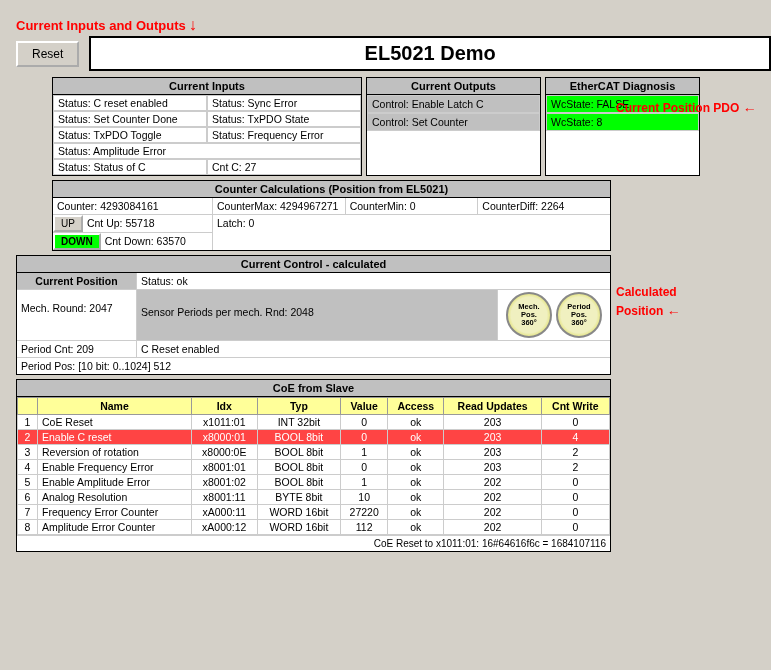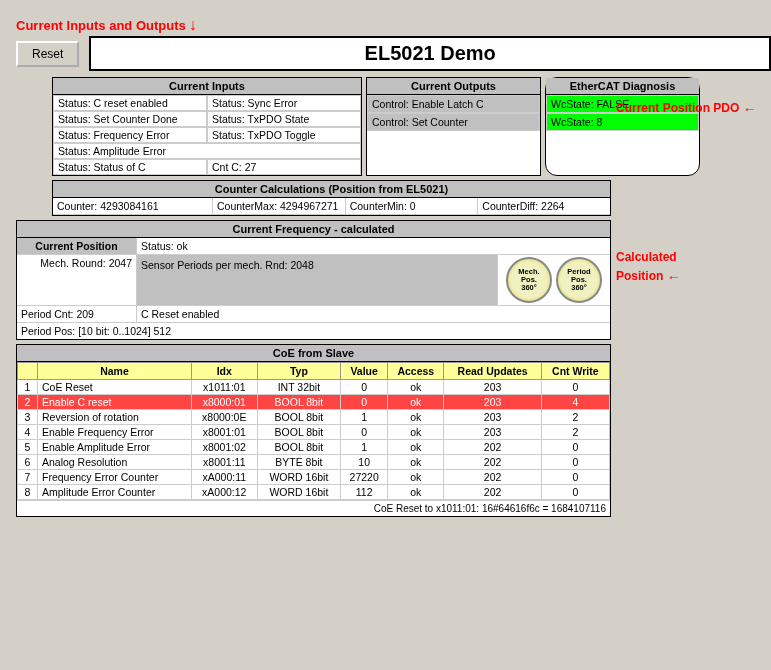--- a/index.html
+++ b/index.html
@@ -77,21 +77,20 @@
     }
     .outputs-list .cell {
       border: 1px solid #ccc;
       padding: 1px 4px;
       font-size: 10.5px;
       background: #c0c0c0;
     }
     
     .ethercat-panel {
       flex: 0 0 155px;
-      border-radius: 12px;
     }
     .ethercat-list .cell {
       border: 1px solid #ccc;
       padding: 1px 4px;
       font-size: 10.5px;
     }
     .cell-green { background: #00ff00; }
     
     .counter-section {
       border: 1px solid #000;
@@ -210,22 +209,22 @@
   <div class="section-wrapper">
     <div class="main-row">
 
       <div class="panel inputs-panel">
         <div class="panel-header">Current Inputs</div>
         <div class="inputs-grid">
           <div class="cell">Status: C reset enabled</div>
           <div class="cell">Status: Sync Error</div>
           <div class="cell">Status: Set Counter Done</div>
           <div class="cell">Status: TxPDO State</div>
+          <div class="cell">Status: TxPDO Toggle</div>
           <div class="cell">Status: Frequency Error</div>
-          <div class="cell">Status: TxPDO Toggle</div>
           <div class="cell-full">Status: Amplitude Error</div>
           <div class="cell">Status: Status of C</div>
           <div class="cell">Cnt C: 27</div>
         </div>
       </div>
 
       <div class="panel outputs-panel">
         <div class="panel-header">Current Outputs</div>
         <div class="outputs-list">
           <div class="cell" style="border:1px solid #ccc; padding:2px 4px; background:#c0c0c0;">Control: Enable Latch C</div>
@@ -252,35 +251,48 @@
     <div class="counter-section">
       <div class="panel-header">Counter Calculations (Position from EL5021)</div>
       <div style="display:flex; border-bottom:1px solid #ccc;">
         <div style="min-width:160px; padding:2px 4px; border-right:1px solid #ccc; font-size:10.5px;">
           <span>Counter:</span> <span>4293084161</span>
         </div>
         <div style="flex:1; padding:2px 4px; border-right:1px solid #ccc; font-size:10.5px;">CounterMax: 4294967271</div>
         <div style="flex:1; padding:2px 4px; border-right:1px solid #ccc; font-size:10.5px;">CounterMin: 0</div>
         <div style="flex:1; padding:2px 4px; font-size:10.5px;">CounterDiff: 2264</div>
       </div>
+      <div style="display:flex;">
+        <div style="display:flex; flex-direction:column; min-width:160px; border-right:1px solid #ccc;">
+          <div style="display:flex; border-bottom:1px solid #ccc;">
+            <button class="btn-up">UP</button>
+            <span style="padding:2px 4px; font-size:10.5px;">Cnt Up: 55718</span>
+          </div>
+          <div style="display:flex;">
+            <button class="btn-down">DOWN</button>
+            <span style="padding:2px 4px; font-size:10.5px;">Cnt Down: 63570</span>
+          </div>
+        </div>
+        <div style="padding:2px 4px; font-size:10.5px;">Latch: 0</div>
+      </div>
     </div>
   </div>
 
   <div style="position:relative; margin-bottom:4px; margin-right:160px;">
     <div class="position-section">
-      <div class="panel-header">Current Frequency - calculated</div>
+      <div class="panel-header">Current Control - calculated</div>
 
       <div style="display:flex; border-bottom:1px solid #ccc;">
         <div style="background:#c0c0c0; font-weight:bold; min-width:120px; text-align:center; border-right:1px solid #ccc; padding:2px 4px; font-size:10.5px;">Current Position</div>
         <div style="flex:1; padding:2px 4px; font-size:10.5px;">Status: ok</div>
       </div>
 
       <div style="display:flex; border-bottom:1px solid #ccc;">
-        <div style="min-width:120px; border-right:1px solid #ccc; padding:2px 4px; font-size:10.5px;text-align:right;">Mech. Round: 2047</div>
-        <div style="flex:1; background:#c0c0c0; border-right:1px solid #ccc; padding:4px 4px; font-size:10.5px;">Sensor Periods per mech. Rnd: 2048</div>
+        <div style="min-width:120px; border-right:1px solid #ccc; padding:12px 4px; font-size:10.5px;">Mech. Round: 2047</div>
+        <div style="flex:1; background:#c0c0c0; border-right:1px solid #ccc; padding:16px 4px; font-size:10.5px;">Sensor Periods per mech. Rnd: 2048</div>
         <div style="display:flex; align-items:center; gap:4px; padding:2px 8px;">
           <div style="text-align:center;">
             <div class="gauge gauge-mech">
               <span style="font-size:7.5px; font-weight:bold; line-height:1.1;">Mech.<br>Pos.<br>360°</span>
             </div>
           </div>
           <div style="text-align:center;">
             <div class="gauge gauge-period">
               <span style="font-size:7.5px; font-weight:bold; line-height:1.1;">Period<br>Pos.<br>360°</span>
             </div>

